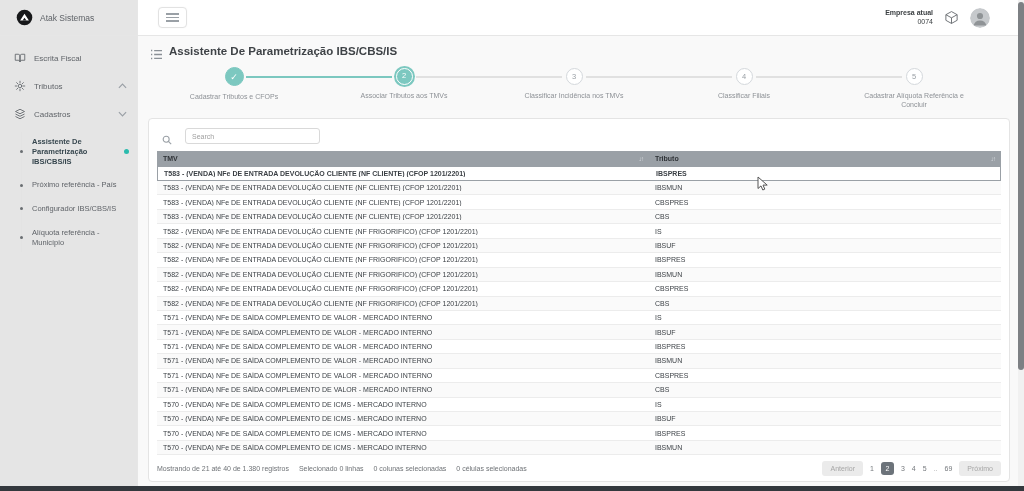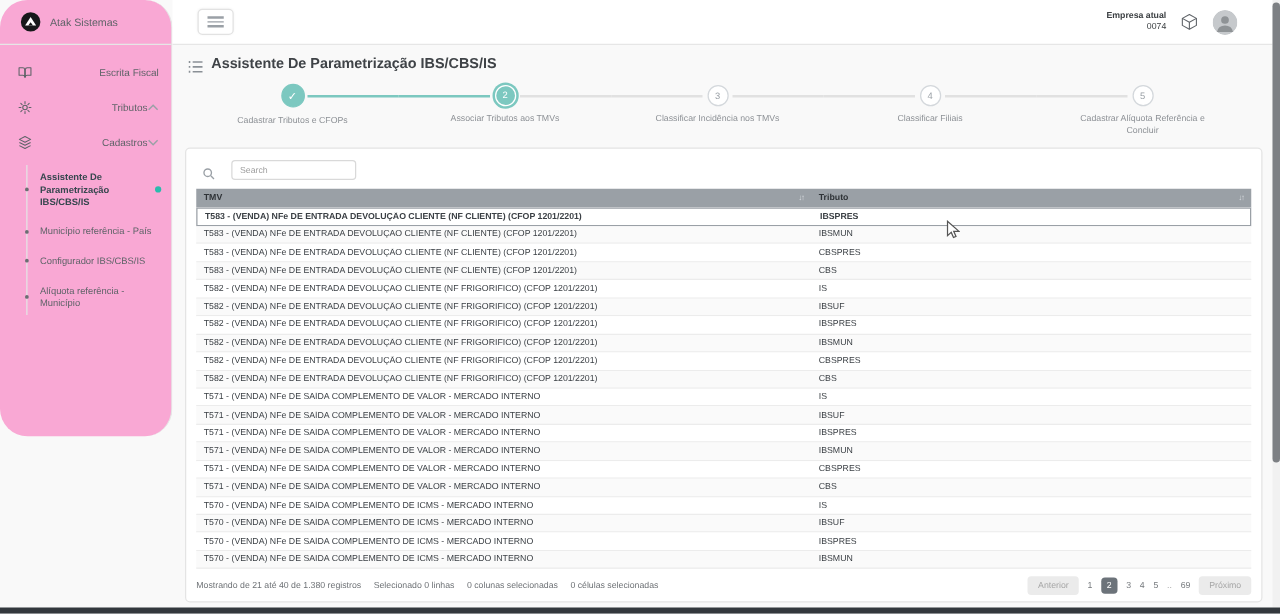--- a/index.html
+++ b/index.html
@@ -8,29 +8,29 @@
     --hdr-gray:#9aa0a6;
     --txt:#3c4043;
     --muted:#75797d;
     --border:#e6e6e6;
   }
   *{box-sizing:border-box;margin:0;padding:0;}
   html,body{width:1024px;height:491px;overflow:hidden;}
   body{font-family:"Liberation Sans",sans-serif;background:#f9f9f9;position:relative;color:var(--txt);}
 
   
-  .sidebar{position:absolute;left:0;top:0;width:138px;height:349px;background:#f9a8d4;border-right:1px solid var(--border);z-index:3;border-radius:22px;}
+  .sidebar{position:absolute;left:0;top:0;width:138px;height:486px;background:#e5e5e5;border-right:1px solid var(--border);z-index:3;}
   .logo-row{height:36px;border-bottom:1px solid var(--border);display:flex;align-items:center;padding-left:16px;}
   .logo-ico{width:17px;height:17px;margin-right:7px;flex:none;}
   .logo-text{font-size:8.5px;color:#5f6368;}
   .nav{padding-top:8px;}
   .nav-item{display:flex;align-items:center;height:28px;padding:0 10px 0 14px;cursor:pointer;}
   .nav-ico{width:12px;height:12px;margin-right:8px;flex:none;display:flex;align-items:center;}
   .nav-ico svg{width:12px;height:12px;}
-  .nav-label{font-size:8px;color:#5f6368;flex:1;text-align:right;}
+  .nav-label{font-size:8px;color:#5f6368;flex:1;}
   .chev{width:9px;height:6px;flex:none;}
   .chev svg{width:9px;height:6px;display:block;}
   .chev.up svg{transform:rotate(180deg);}
   .submenu{position:relative;padding:2px 0 4px 0;}
   .submenu:before{content:"";position:absolute;left:21px;top:4px;bottom:6px;width:1px;background:#e3e3e3;}
   .subitem{display:flex;align-items:center;padding:7px 8px 7px 18px;position:relative;cursor:pointer;}
   .subdot{width:3px;height:3px;border-radius:50%;background:#6a6e72;margin-right:9px;flex:none;position:relative;z-index:1;margin-left:2px;}
   .sublabel{font-size:7.5px;color:#5f6368;line-height:1.3;flex:1;}
   .subitem.active .sublabel{font-weight:bold;color:#37474f;}
   .activedot{width:5px;height:5px;border-radius:50%;background:var(--teal-bright);flex:none;margin-left:4px;}
@@ -65,21 +65,21 @@
   .step.active:before{background:var(--teal);}
   .circle{width:17px;height:17px;border-radius:50%;margin:1px auto 0;background:#fff;border:1px solid #d4d8dc;color:#9aa0a6;font-size:7.5px;line-height:16px;position:relative;z-index:1;}
   .step.done .circle{width:19px;height:19px;margin-top:0;background:var(--teal);border-color:var(--teal);color:#fff;line-height:19px;font-size:9px;}
   .step.active .circle{background:var(--teal);border:1.5px solid #fff;box-shadow:0 0 0 2px var(--teal);color:#fff;line-height:14px;}
   .slabel{margin:6px auto 0;font-size:7px;color:#8d9196;line-height:1.3;max-width:106px;}
 
   
   .card{position:absolute;left:9px;top:81px;width:862px;height:364px;background:#fff;border:1px solid #e4e4e4;border-radius:4px;}
   .search-row{display:flex;align-items:center;padding:9px 0 7px 13px;}
   .search-ico{width:10px;height:10px;margin-right:13px;}
-  .search-input{width:100px;height:16px;border:1px solid #d9d9d9;border-radius:3px;font-size:7px;padding:0 6px;color:#333;outline:none;font-family:"Liberation Sans",sans-serif;}
+  .search-input{width:135px;height:16px;border:1px solid #d9d9d9;border-radius:3px;font-size:7px;padding:0 6px;color:#333;outline:none;font-family:"Liberation Sans",sans-serif;}
   .search-input::placeholder{color:#9e9e9e;}
 
   .tbl{margin:0 8px;}
   .thead{display:flex;background:var(--hdr-gray);height:15px;align-items:center;}
   .th{font-size:7px;font-weight:bold;color:#2f3337;display:flex;justify-content:space-between;align-items:center;cursor:pointer;}
   .th.tmv{width:492px;padding:0 6px;}
   .th.trib{flex:1;padding:0 6px;}
   .sort{color:#d9dde1;font-weight:normal;font-size:6.5px;letter-spacing:-1px;}
   .trow{display:flex;height:14.45px;align-items:center;border-bottom:1px solid #ececec;background:#fff;cursor:pointer;}
   .trow:nth-child(even){background:#fafafa;}
@@ -155,21 +155,21 @@
         </span>
       </div>
       <div class="submenu">
         <div class="subitem active">
           <span class="subdot"></span>
           <span class="sublabel">Assistente De Parametrização IBS/CBS/IS</span>
           <span class="activedot"></span>
         </div>
         <div class="subitem">
           <span class="subdot"></span>
-          <span class="sublabel">Município referência - País</span>
+          <span class="sublabel">Próximo referência - País</span>
         </div>
         <div class="subitem">
           <span class="subdot"></span>
           <span class="sublabel">Configurador IBS/CBS/IS</span>
         </div>
         <div class="subitem">
           <span class="subdot"></span>
           <span class="sublabel">Alíquota referência - Município</span>
         </div>
       </div>

